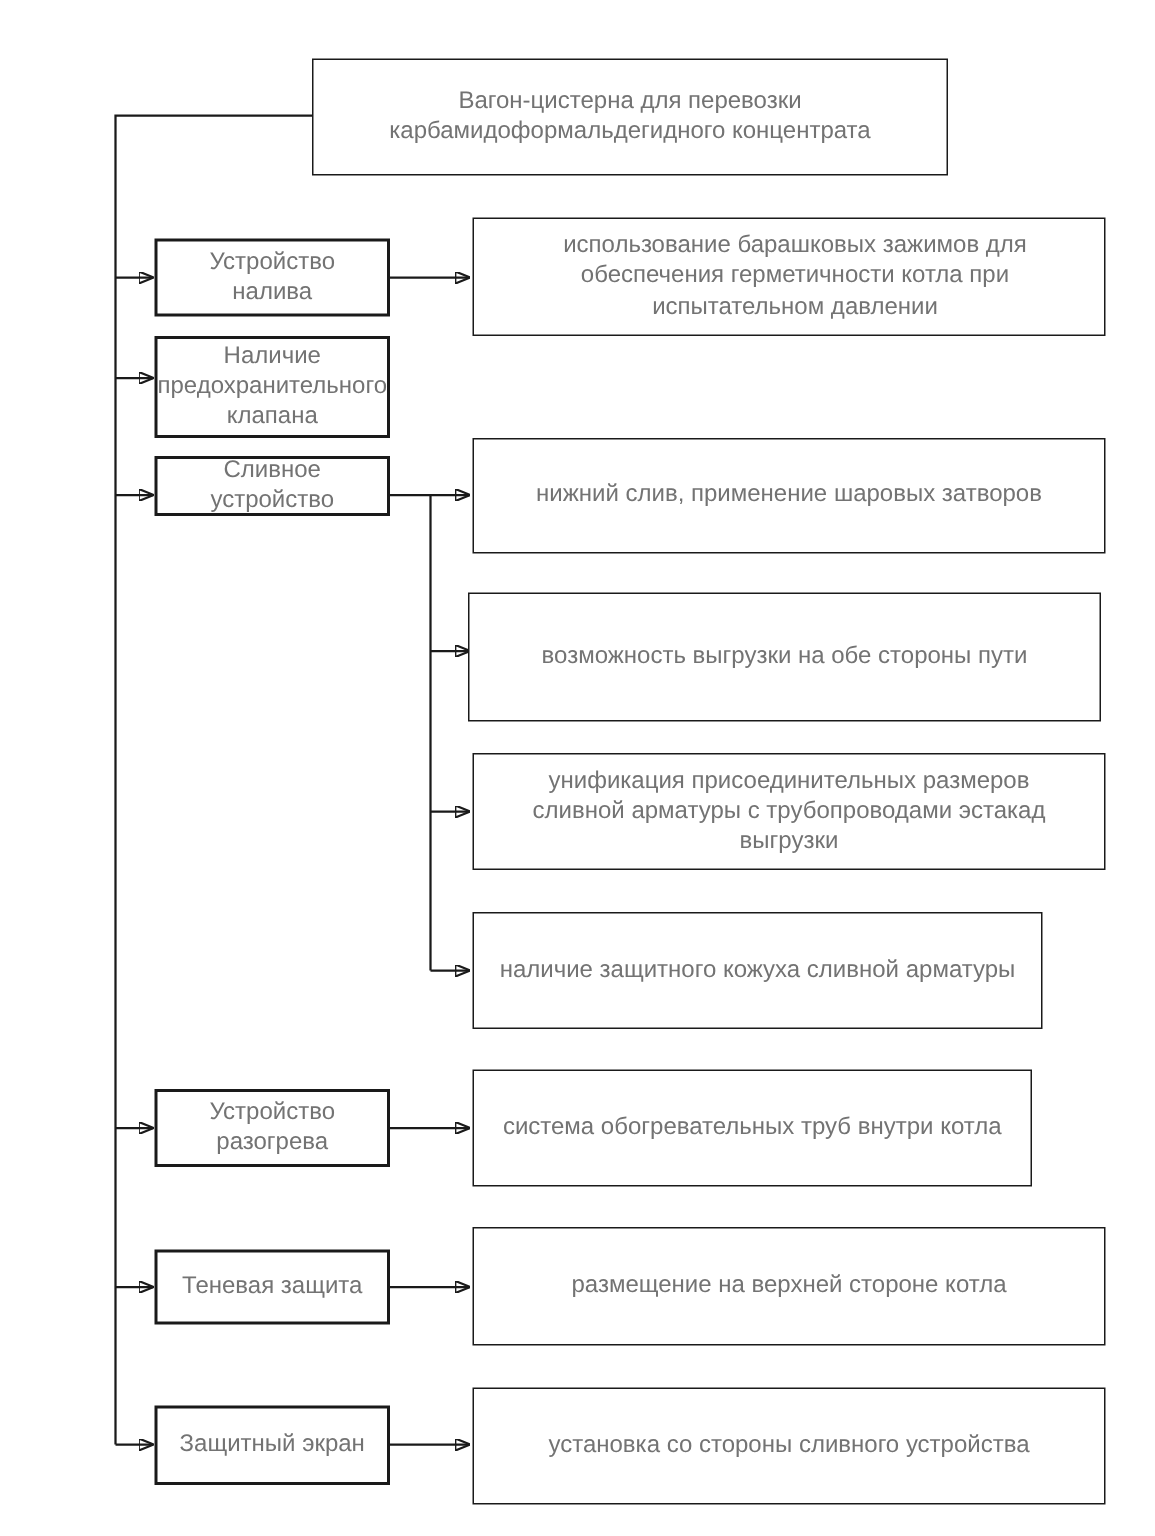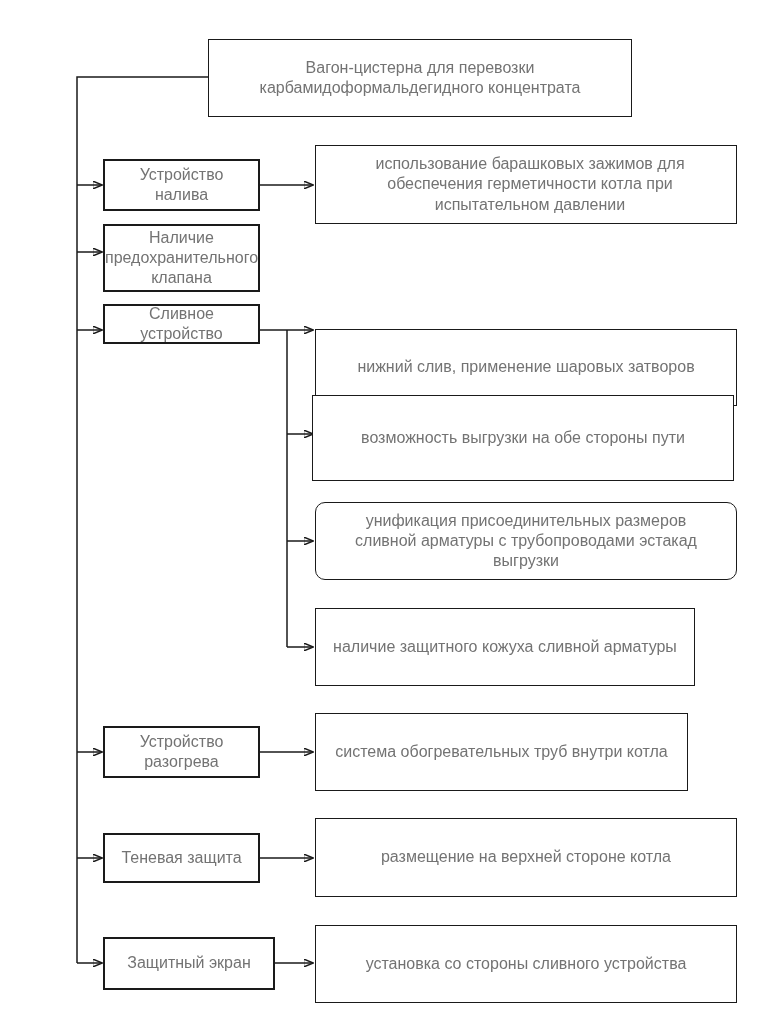--- a/index.html
+++ b/index.html
@@ -96,31 +96,31 @@
 клапана</div>
 
   <div class="box branch-box" style="left:103px; top:304px; width:157px; height:40px;">Сливное
 устройство</div>
 
   <div class="box branch-box" style="left:103px; top:726px; width:157px; height:52px;">Устройство
 разогрева</div>
 
   <div class="box branch-box" style="left:103px; top:833px; width:157px; height:50px;">Теневая защита</div>
 
-  <div class="box branch-box" style="left:103px; top:937px; width:172px; height:53px;">Защитный экран</div>
+  <div class="box branch-box" style="left:103px; top:937px; width:157px; height:53px;">Защитный экран</div>
 
   <div class="box detail-box" style="left:315px; top:145px; width:422px; height:79px;padding-left:18px;">использование барашковых зажимов для
 обеспечения герметичности котла при
 испытательном давлении</div>
 
-  <div class="box detail-box" style="left:315px; top:292px; width:422px; height:77px;margin-top:37px;">нижний слив, применение шаровых затворов</div>
+  <div class="box detail-box" style="left:315px; top:292px; width:422px; height:77px;">нижний слив, применение шаровых затворов</div>
 
   <div class="box detail-box" style="left:312px; top:395px; width:422px; height:86px;">возможность выгрузки на обе стороны пути</div>
 
-  <div class="box detail-box" style="left:315px; top:502px; width:422px; height:78px;border-radius:10px;">унификация присоединительных размеров
+  <div class="box detail-box" style="left:315px; top:502px; width:422px; height:78px;">унификация присоединительных размеров
 сливной арматуры с трубопроводами эстакад
 выгрузки</div>
 
   <div class="box detail-box" style="left:315px; top:608px; width:380px; height:78px;">наличие защитного кожуха сливной арматуры</div>
 
   <div class="box detail-box" style="left:315px; top:713px; width:373px; height:78px;">система обогревательных труб внутри котла</div>
 
   <div class="box detail-box" style="left:315px; top:818px; width:422px; height:79px;">размещение на верхней стороне котла</div>
 
   <div class="box detail-box" style="left:315px; top:925px; width:422px; height:78px;">установка со стороны сливного устройства</div>

